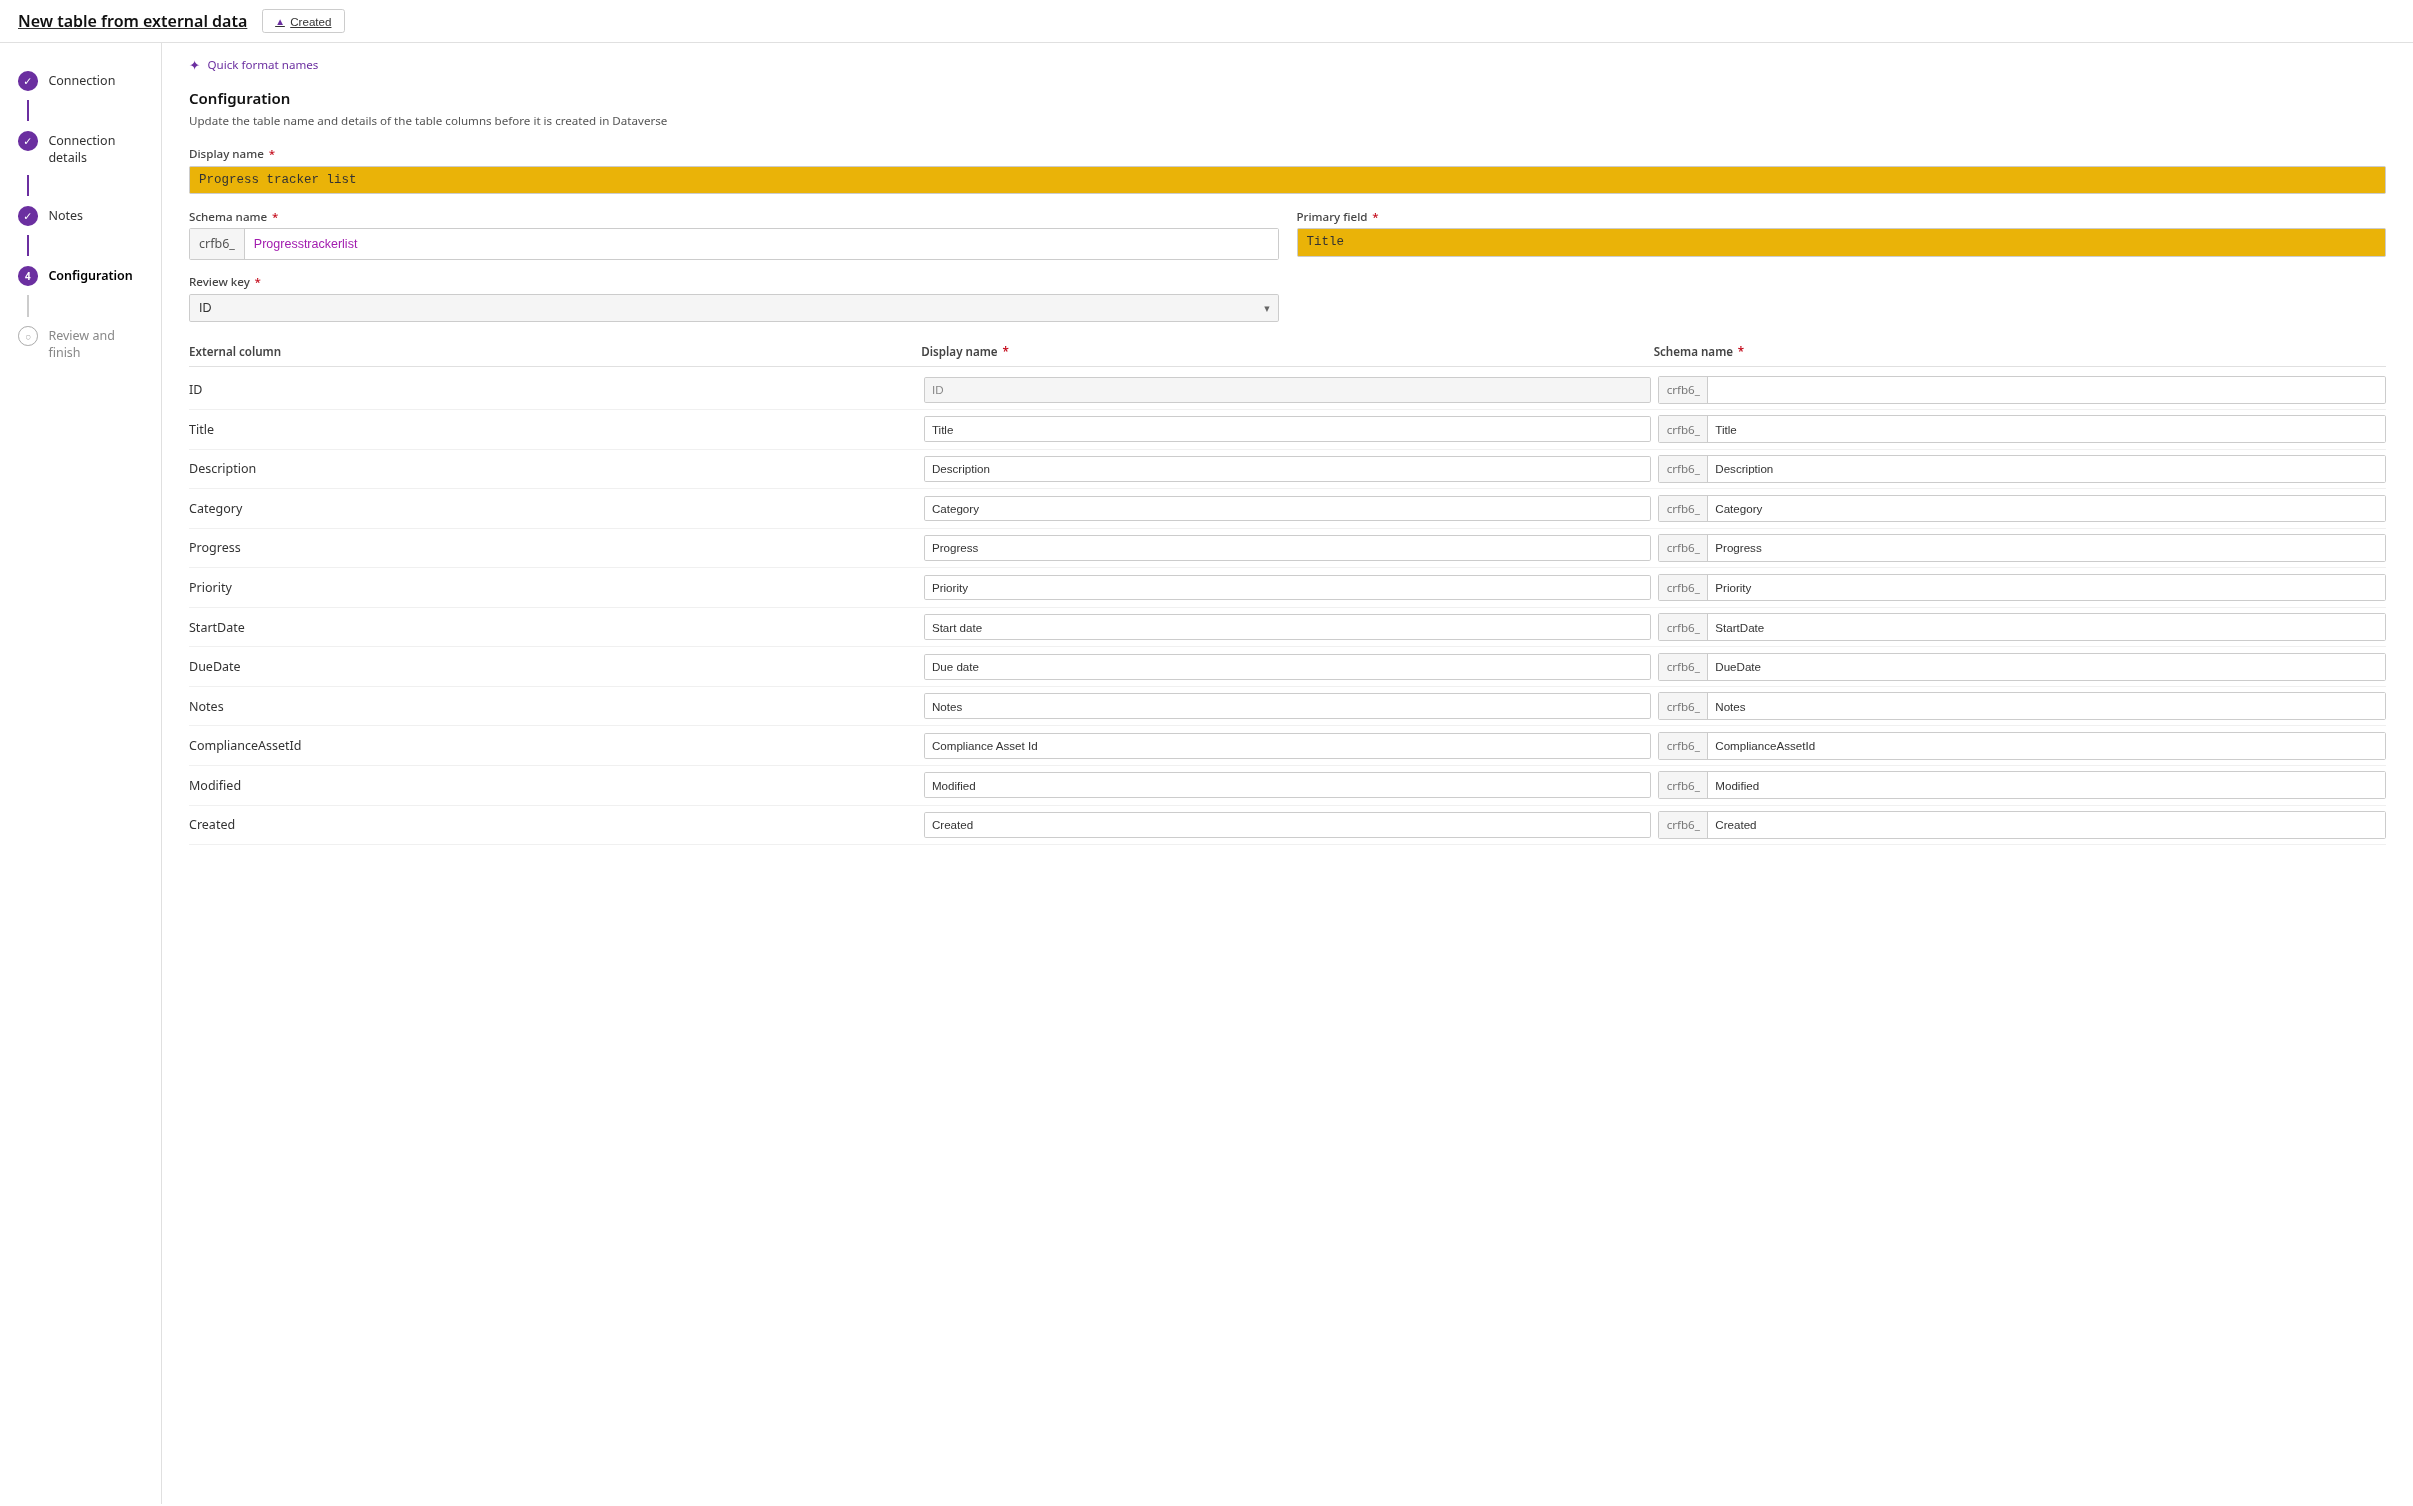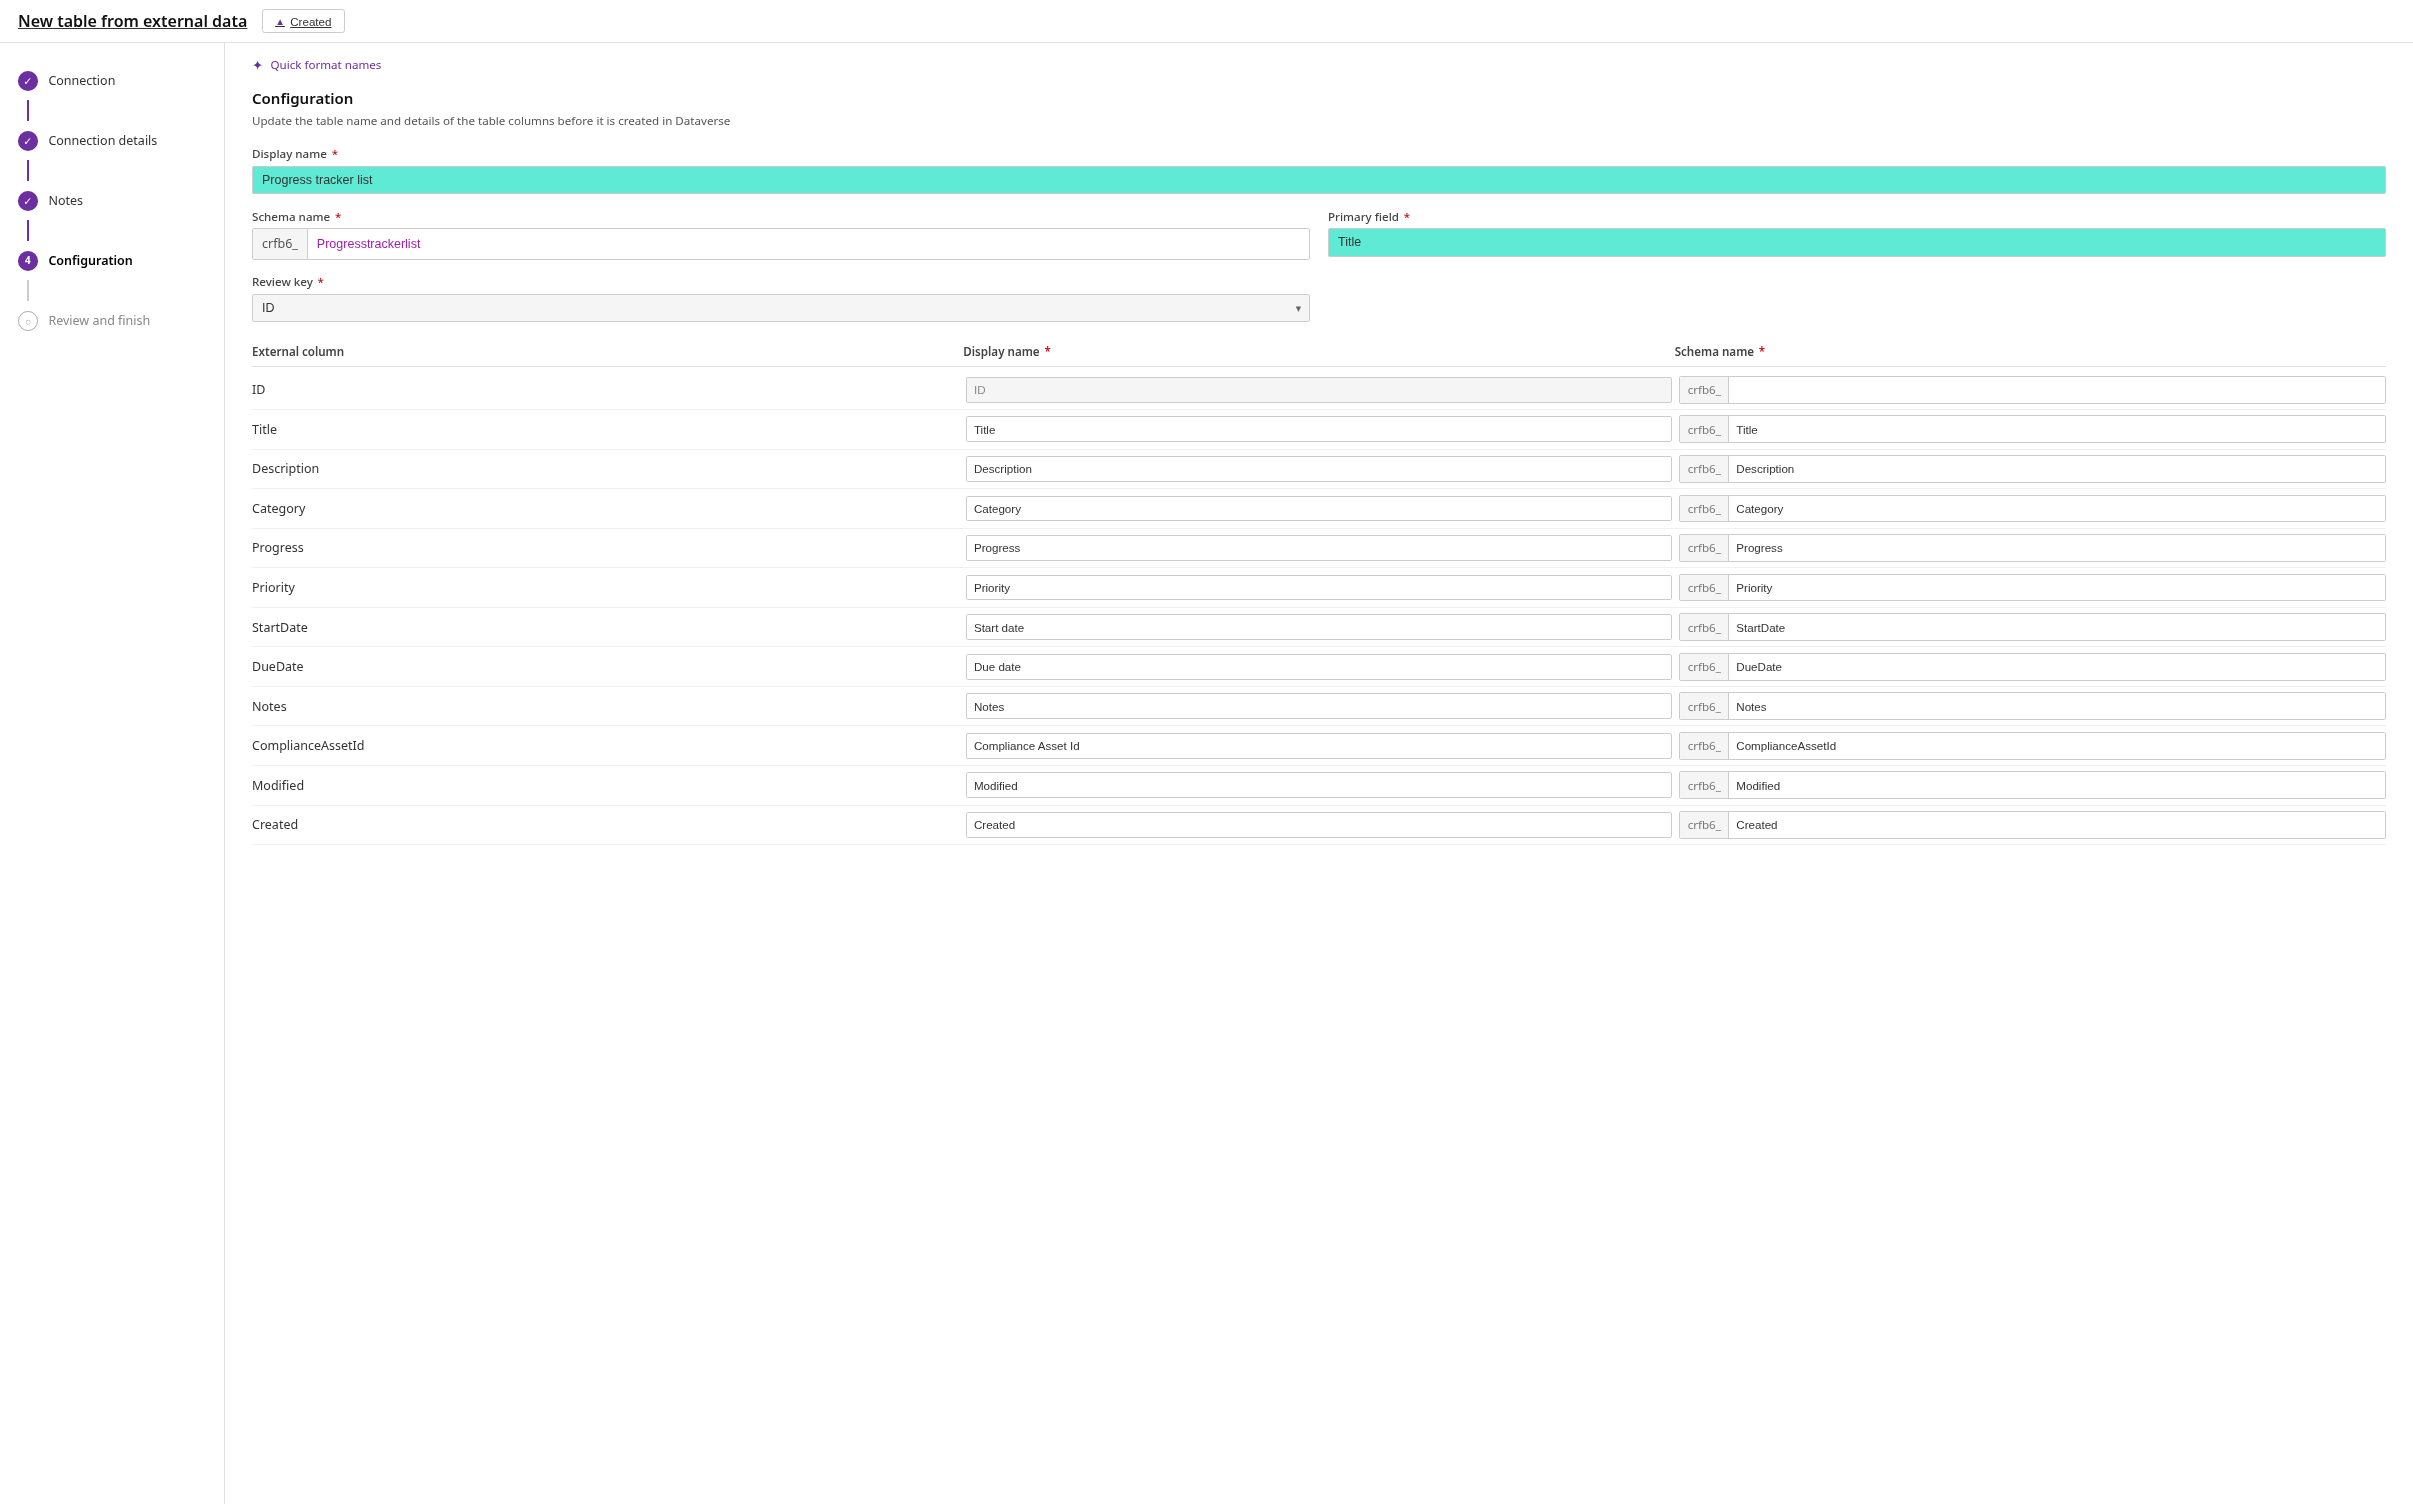--- a/index.html
+++ b/index.html
@@ -32,21 +32,21 @@
       border-radius: 2.7px;
       font-size: 11.6px;
       cursor: pointer;
       color: #333;
     }
     .layout {
       display: flex;
       height: calc(100vh - 45px);
     }
     .sidebar {
-      width: 225px;
+      width: 162px;
       border-right: 0.9px solid #e0e0e0;
       padding: 18px 0;
       flex-shrink: 0;
     }
     .sidebar-item {
       display: flex;
       align-items: flex-start;
       gap: 10.7px;
       padding: 9px 18px;
       cursor: default;
@@ -144,22 +144,23 @@
     .required-star {
       color: #c50f1f;
       margin-left: 1.8px;
     }
     .form-input {
       border: 0.9px solid #ccc;
       border-radius: 1.8px;
       padding: 6.3px 9px;
       font-size: 12.5px;
       color: #333;
-      background: #5eead4;
+      background: #eab308;
       outline: none;
+      font-family: Liberation Mono, monospace;
     }
     .schema-input-wrapper {
       display: flex;
       border: 0.9px solid #ccc;
       border-radius: 1.8px;
       overflow: hidden;
     }
     .schema-prefix {
       background: #f5f5f5;
       border-right: 0.9px solid #ccc;

